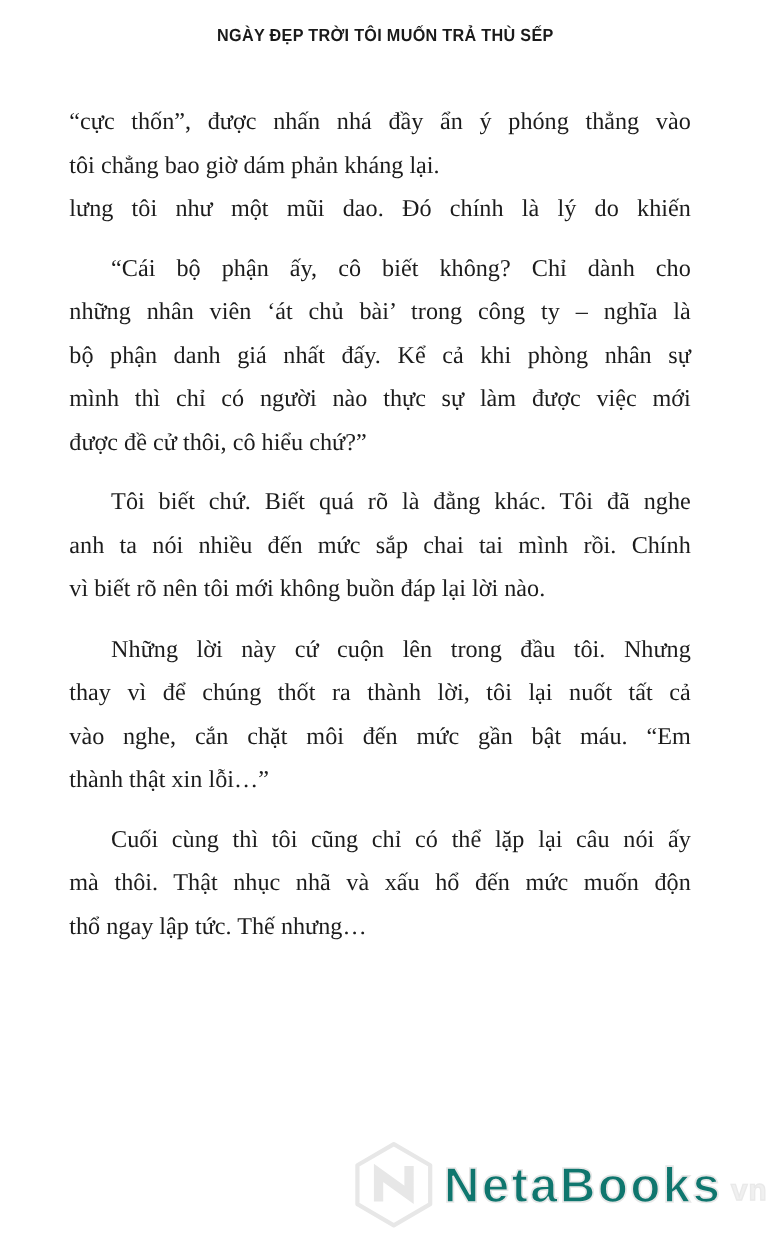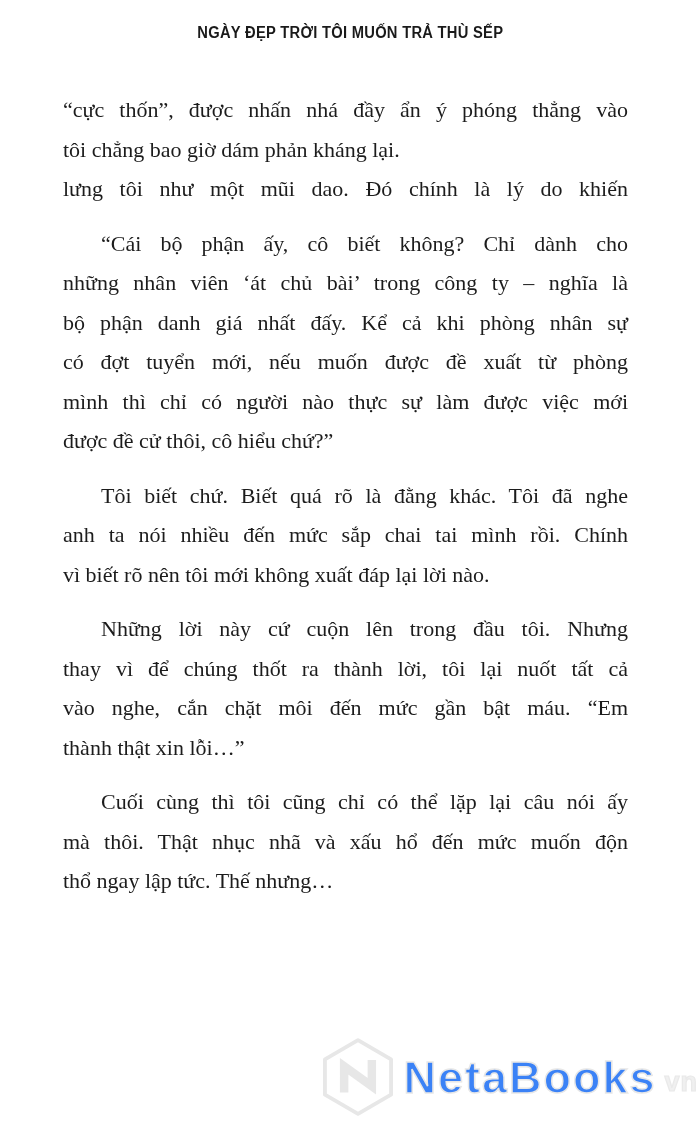--- a/index.html
+++ b/index.html
@@ -71,21 +71,21 @@
     align-items: center;
     gap: 6px;
     user-select: none;
   }
   .wm-logo { flex: 0 0 auto; }
   .wm-text {
     font-family: "Liberation Sans", "DejaVu Sans", sans-serif;
     font-weight: 700;
     font-size: 45px;
     letter-spacing: 2px;
-    color: #3b82f6;
+    color: #0f766e;
     -webkit-text-stroke: 1.5px #e7e7e7;
     line-height: 1;
   }
   .wm-vn {
     font-family: "Liberation Sans", "DejaVu Sans", sans-serif;
     font-weight: 700;
     font-size: 27px;
     letter-spacing: 1px;
     color: #f0f0f0;
     -webkit-text-stroke: 1.2px #e9e9e9;
@@ -105,28 +105,27 @@
 <div class="body-text">
     <div class="para">
       <div class="line"><span>“cực thốn”, được nhấn nhá đầy ẩn ý phóng thẳng vào</span></div>
       <div class="line last"><span>tôi chẳng bao giờ dám phản kháng lại.</span></div>
       <div class="line"><span>lưng tôi như một mũi dao. Đó chính là lý do khiến</span></div>
     </div>
     <div class="para">
       <div class="line indent"><span>“Cái bộ phận ấy, cô biết không? Chỉ dành cho</span></div>
       <div class="line"><span>những nhân viên ‘át chủ bài’ trong công ty – nghĩa là</span></div>
       <div class="line"><span>bộ phận danh giá nhất đấy. Kể cả khi phòng nhân sự</span></div>
-      <div class="line"><span>có đợt tuyển mới, nếu muốn được đề xuất từ phòng</span></div>
       <div class="line"><span>mình thì chỉ có người nào thực sự làm được việc mới</span></div>
       <div class="line last"><span>được đề cử thôi, cô hiểu chứ?”</span></div>
     </div>
     <div class="para">
       <div class="line indent"><span>Tôi biết chứ. Biết quá rõ là đằng khác. Tôi đã nghe</span></div>
       <div class="line"><span>anh ta nói nhiều đến mức sắp chai tai mình rồi. Chính</span></div>
-      <div class="line last"><span>vì biết rõ nên tôi mới không xuất đáp lại lời nào.</span></div>
+      <div class="line last"><span>vì biết rõ nên tôi mới không buồn đáp lại lời nào.</span></div>
     </div>
     <div class="para">
       <div class="line indent"><span>Những lời này cứ cuộn lên trong đầu tôi. Nhưng</span></div>
       <div class="line"><span>thay vì để chúng thốt ra thành lời, tôi lại nuốt tất cả</span></div>
       <div class="line"><span>vào nghe, cắn chặt môi đến mức gần bật máu. “Em</span></div>
       <div class="line last"><span>thành thật xin lỗi…”</span></div>
     </div>
     <div class="para">
       <div class="line indent"><span>Cuối cùng thì tôi cũng chỉ có thể lặp lại câu nói ấy</span></div>
       <div class="line"><span>mà thôi. Thật nhục nhã và xấu hổ đến mức muốn độn</span></div>

